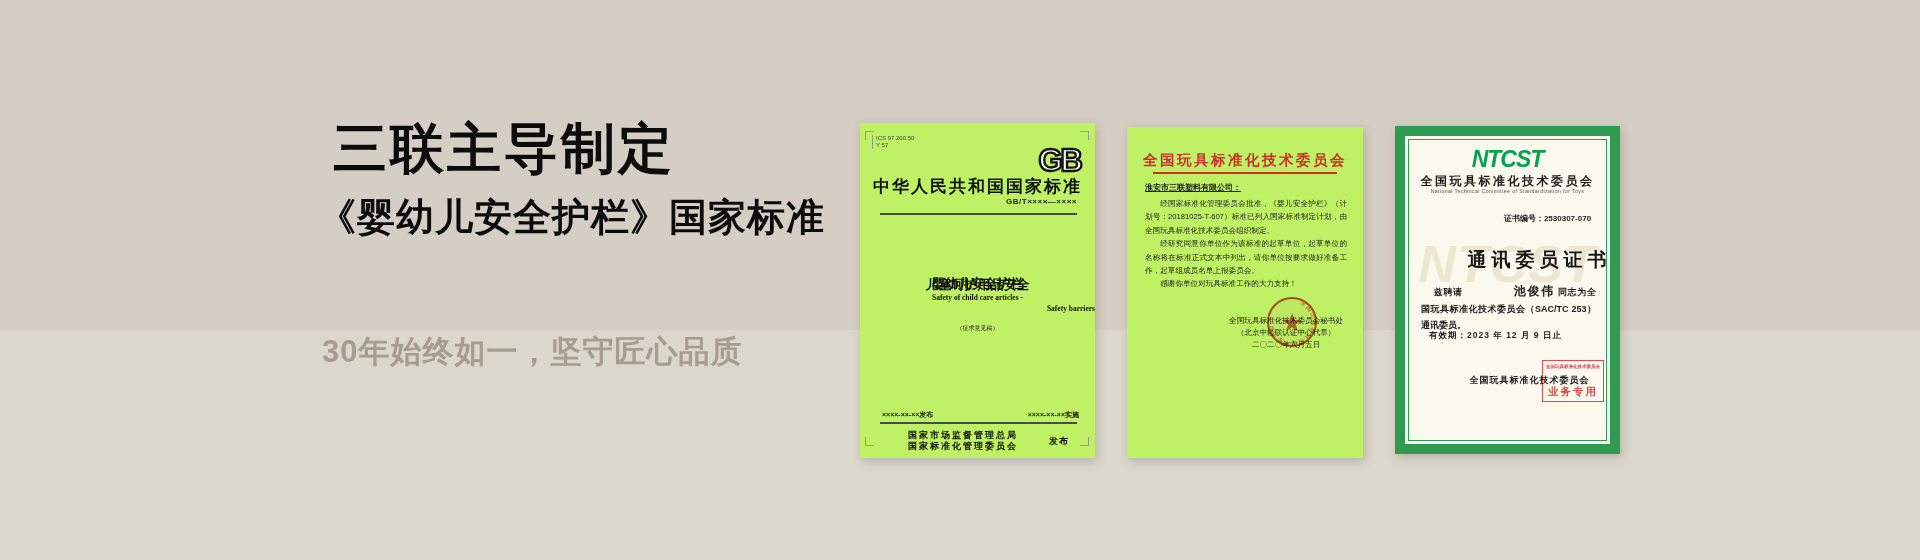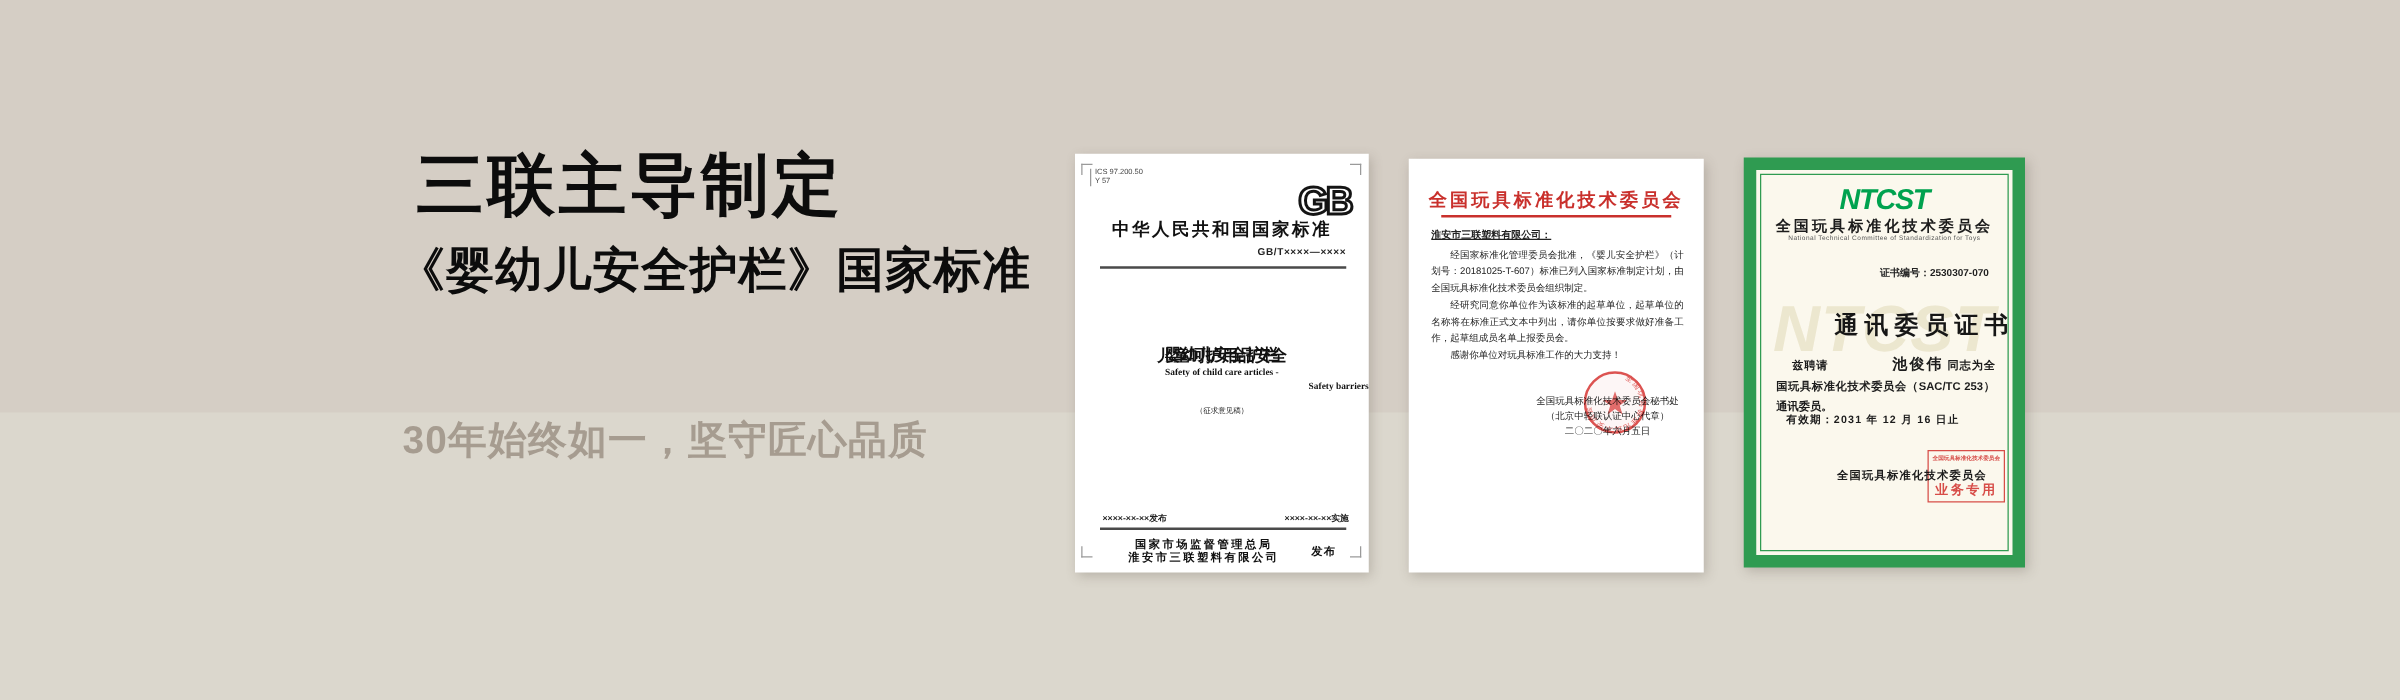--- a/index.html
+++ b/index.html
@@ -10,29 +10,29 @@
 
   
   .hero-title{position:absolute;left:333px;top:118px;font-size:54px;line-height:60px;font-weight:900;
     color:#0c0c0c;letter-spacing:3px;white-space:nowrap;text-align:right;}
   .hero-subtitle{position:absolute;left:318px;top:192px;font-size:38px;line-height:50px;font-weight:900;
     color:#0c0c0c;letter-spacing:1px;white-space:nowrap;}
   .hero-tagline{position:absolute;left:322px;top:332px;font-size:31px;line-height:40px;font-weight:700;
     color:#a69c90;letter-spacing:1px;white-space:nowrap;}
 
   
-  .paper{position:absolute;background:#ffffff;box-shadow:2px 3px 9px rgba(90,80,68,.28);}
+  .paper{position:absolute;background:#bef264;box-shadow:2px 3px 9px rgba(90,80,68,.28);}
 
   
   .doc1{left:860px;top:123px;width:235px;height:335px;}
   .doc1 .ics{position:absolute;left:12px;top:12px;font-size:6px;line-height:7px;color:#444;
     border-left:1px solid #999;padding-left:3px;}
   .doc1 .gb-logo{position:absolute;right:14px;top:20px;font-size:31px;font-weight:900;letter-spacing:-2px;
     color:#141414;-webkit-text-fill-color:#fff;-webkit-text-stroke:2.4px #141414;font-family:"Liberation Sans",sans-serif;}
-  .doc1 .gb-title{position:absolute;left:0;top:52px;width:100%;text-align:center;font-size:14px;font-weight:700;
+  .doc1 .gb-title{position:absolute;left:0;top:52px;width:100%;text-align:center;font-size:17px;font-weight:700;
     letter-spacing:2px;color:#111;font-family:"Liberation Serif","DejaVu Serif",serif;white-space:nowrap;}
   .doc1 .gb-no{position:absolute;right:18px;top:74px;font-size:8px;font-weight:700;color:#222;letter-spacing:.5px;}
   .doc1 .rule1{position:absolute;left:20px;right:18px;top:90px;height:2px;background:#4a4a4a;}
   .doc1 .subj1{position:absolute;left:0;top:133px;width:100%;text-align:center;font-size:13px;font-weight:700;color:#111;margin-top:20px;}
   .doc1 .subj2{position:absolute;left:0;top:152px;width:100%;text-align:center;font-size:13px;font-weight:700;color:#111;}
   .doc1 .en1{position:absolute;left:0;top:170px;width:100%;text-align:center;font-size:7.5px;font-weight:700;color:#111;
     font-family:"Liberation Serif","DejaVu Serif",serif;}
   .doc1 .en2{position:absolute;left:0;top:181px;width:100%;text-align:right;font-size:7.5px;font-weight:700;color:#111;
     font-family:"Liberation Serif","DejaVu Serif",serif;}
   .doc1 .draft{position:absolute;left:0;top:201px;width:100%;text-align:center;font-size:6px;color:#222;}
@@ -118,21 +118,21 @@
     <div class="subj1">儿童呵护用品安全</div>
     <div class="subj2">婴幼儿安全护栏</div>
     <div class="en1">Safety of child care articles -</div>
     <div class="en2">Safety barriers</div>
     <div class="draft">（征求意见稿）</div>
     <div class="date-issue">××××-××-××发布</div>
     <div class="date-impl">××××-××-××实施</div>
     <div class="rule2"></div>
     <div class="issuer">
       <div>国家市场监督管理总局</div>
-      <div>淮安市三联塑料有限公司</div>
+      <div>国家标准化管理委员会</div>
     </div>
     <div class="fabu">发布</div>
   </div>
 
   <div class="paper doc2">
     <div class="letter-title">全国玩具标准化技术委员会</div>
     <div class="title-rule"></div>
     <div class="addressee">淮安市三联塑料有限公司：</div>
     <div class="letter-body">
       <p>经国家标准化管理委员会批准，《婴儿安全护栏》（计划号：20181025-T-607）标准已列入国家标准制定计划，由全国玩具标准化技术委员会组织制定。</p>
@@ -159,21 +159,21 @@
       <div class="inner-line"></div>
       <div class="watermark">NTCST</div>
       <div class="ntcst">NTCST</div>
       <div class="org-cn">全国玩具标准化技术委员会</div>
       <div class="org-en">National Technical Committee of Standardization for Toys</div>
       <div class="cert-no">证书编号：2530307-070</div>
       <div class="cert-title">通讯委员证书</div>
       <div class="cert-body">
         <span class="indent"></span><span>兹聘请</span><span class="name">池俊伟</span><span>同志为全国玩具标准化技术委员会（SAC/TC 253）通讯委员。</span>
       </div>
-      <div class="validity">有效期：2031 年 12 月 16 日止</div>
+      <div class="validity">有效期：2023 年 12 月 9 日止</div>
       <div class="org-black">全国玩具标准化技术委员会</div>
       <div class="red-stamp">
         <div class="rs-l1">全国玩具标准化技术委员会</div>
         <div class="rs-l2">业务专用</div>
       </div>
     </div>
   </div>
 </div>
 
 </body></html>

